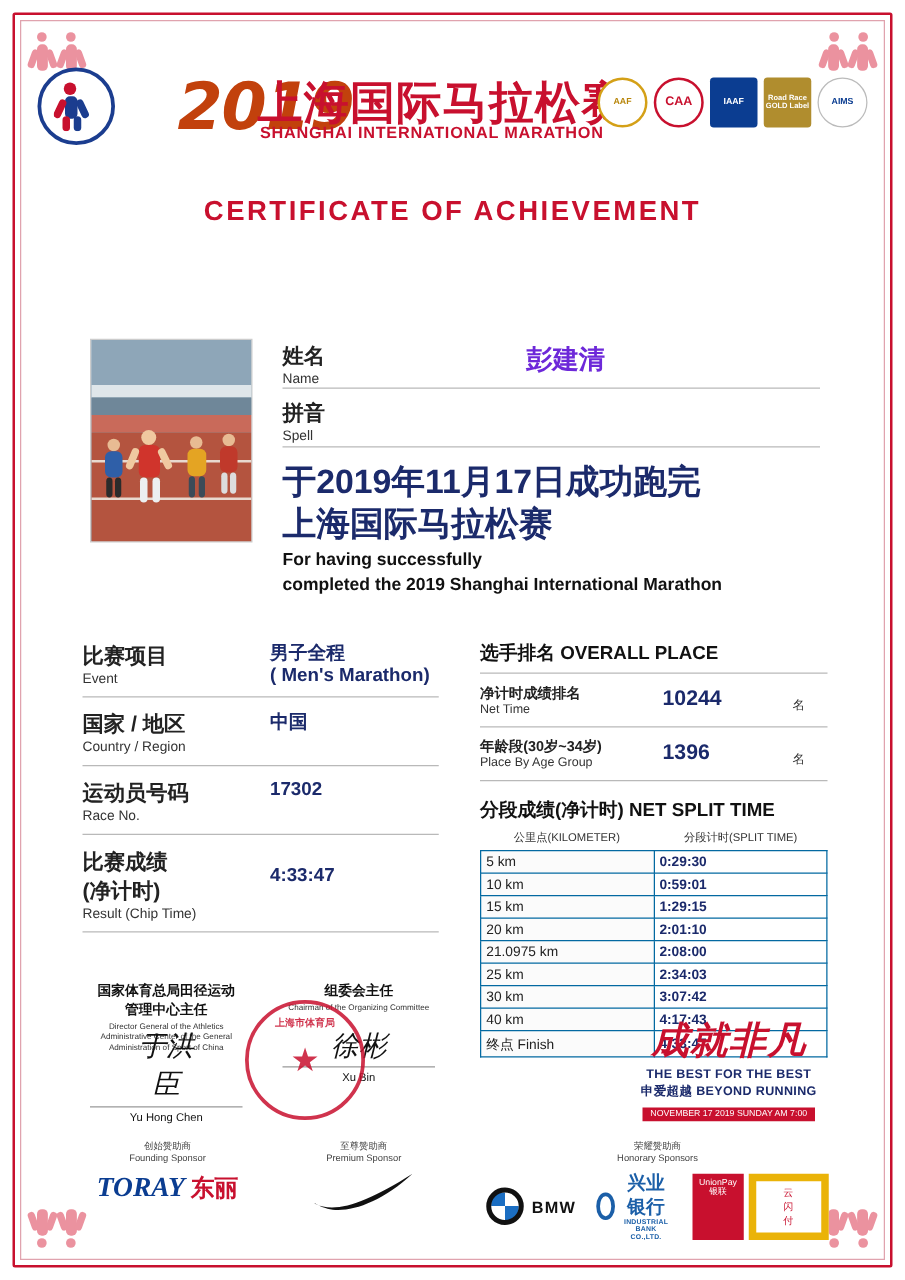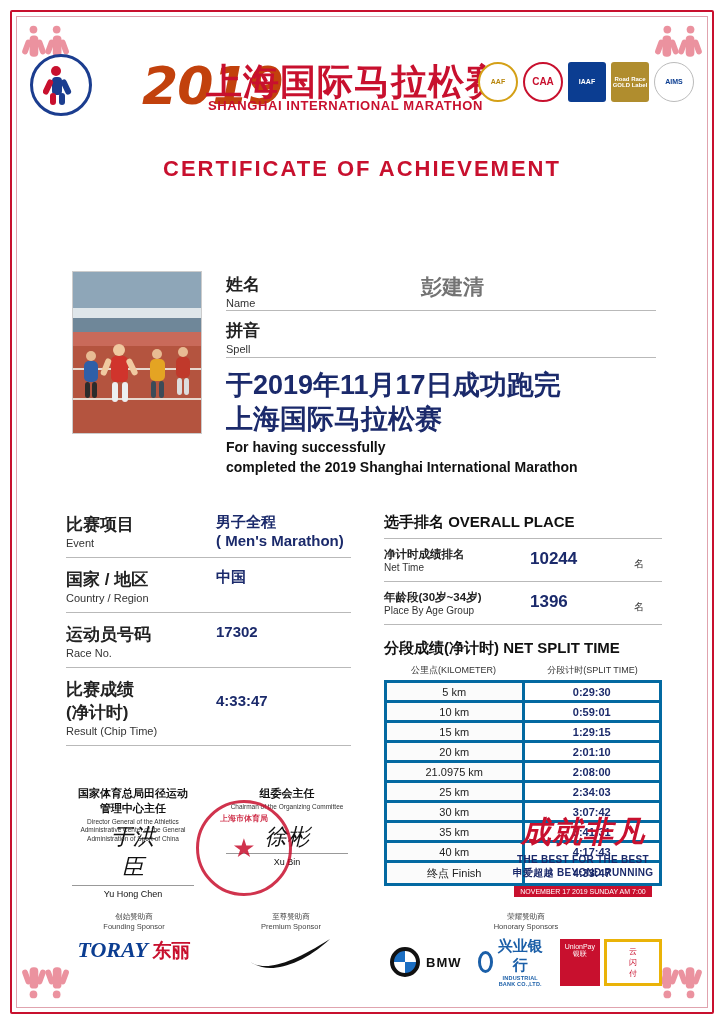--- a/index.html
+++ b/index.html
@@ -151,21 +151,21 @@
     left: 226px; top: 273px;
     width: 430px;
   }
   .lbl-cn { font-size: 17px; font-weight: bold; color: #222; }
   .lbl-en { font-size: 11px; color: #333; margin-top: 1px;}
   .name-val {
     position: absolute;
     left: 195px; top: 0;
     font-size: 21px;
     font-weight: bold;
-    color: #737373;
+    color: #6d28d9;
   }
   .spell-row {
     position: absolute;
     left: 226px; top: 319px;
     width: 430px;
   }
   .spell-val {
     position: absolute;
     left: 168px; top: 0;
     font-size: 22px;
@@ -246,23 +246,23 @@
     display:flex; font-size: 9px; color:#333; padding: 0 0 3px 0;
   }
   .split-head .h1 { width: 50%; text-align:center; }
   .split-head .h2 { width: 50%; text-align:center; }
   table.splits {
     width: 100%;
     border-collapse: collapse;
     font-size: 11px;
   }
   table.splits td {
-    border: 3px solid #0369a1;
+    border: 1px solid #0369a1;
     padding: 2.5px 4px;
-    text-align: center;
+    text-align: left;
   }
   table.splits td.km { color:#222; background:#fbfbfb; width:50%; }
   table.splits td.tm { color:#1b2a6b; font-weight:bold; width:50%; }
 
   
   .sig-block { position: absolute; left: 66px; top: 786px; width: 290px; }
   .sig-col { position: absolute; top: 0; text-align: center; }
   .sig-a { left: 6px; width: 122px; }
   .sig-b { left: 160px; width: 122px; }
   .sig-title-cn { font-size: 11px; font-weight: bold; color:#111; line-height:1.35; }
@@ -322,21 +322,21 @@
     background: conic-gradient(#fff 0 25%, #1b6ec2 0 50%, #fff 0 75%, #1b6ec2 0);
     border: 4px solid #111;
   }
   .bmw-txt { font-size: 13px; font-weight:bold; color:#111; letter-spacing:1px;}
   .cib { display:flex; align-items:center; gap:4px; }
   .cib .mark { width:22px; height:22px; border-radius:50%; border:3px solid #1b5fa8; }
   .cib .nm { font-size:15px; font-weight:bold; color:#1b5fa8;}
   .cib .nm small { display:block; font-size:5.5px; color:#1b5fa8; letter-spacing:.2px;}
   .pay { display:flex; gap:4px; }
   .pay .p1 { background:#c8102e; color:#fff; font-size:7px; padding:4px 5px; text-align:center; line-height:1.1;}
-  .pay .p2 { background:#fff; border:3px solid #eab308; color:#c8102e; font-size:8px; padding:4px 22px; }
+  .pay .p2 { background:#fff; border:6px solid #eab308; color:#c8102e; font-size:8px; padding:4px 22px; }
 </style>
 </head>
 <body>
 
 <div id="cert">
 
   <div class="border-outer"></div>
   <div class="border-inner"></div>
 
   <div class="corner c-tl">
@@ -570,24 +570,20 @@
         </tr>
         <tr>
           <td class="km">25 km</td>
           <td class="tm">2:34:03</td>
         </tr>
         <tr>
           <td class="km">30 km</td>
           <td class="tm">3:07:42</td>
         </tr>
         <tr>
-          <td class="km">35 km</td>
-          <td class="tm">3:41:31</td>
-        </tr>
-        <tr>
           <td class="km">40 km</td>
           <td class="tm">4:17:43</td>
         </tr>
         <tr>
           <td class="km">终点 Finish</td>
           <td class="tm">4:33:47</td>
         </tr>
       </tbody>
     </table>
   </div>

